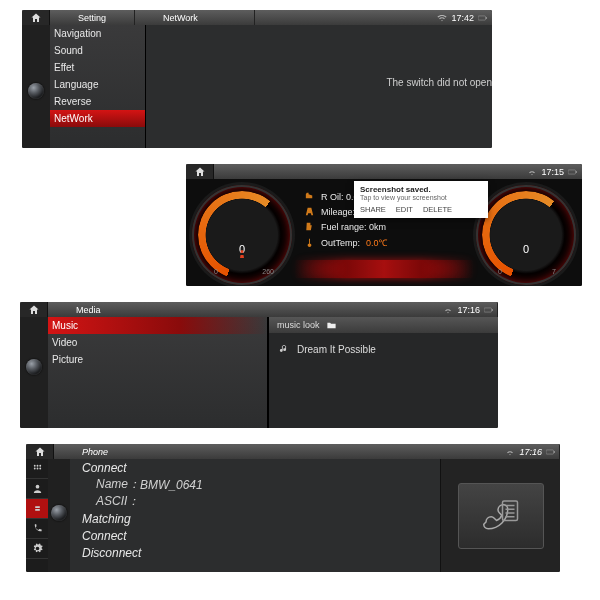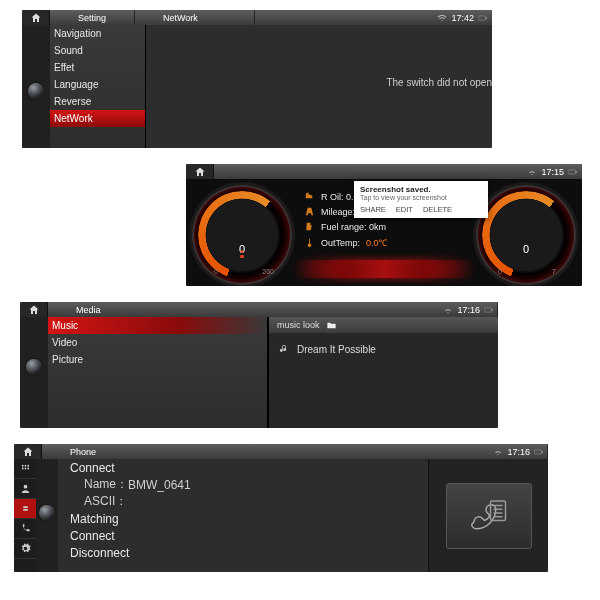--- a/index.html
+++ b/index.html
@@ -348,21 +348,21 @@
       <div class="track-row">
         <svg viewBox="0 0 24 24">
             <path d="M9 3v12.5A3.5 3.5 0 115.5 12H7V5h10v8.5A3.5 3.5 0 1113.5 10H15V3z"></path>
           </svg>
         <span>Dream It Possible</span>
       </div>
     </div>
   </div>
 </div>
 
-<div class="screen" style="width:534px;height:128px;margin-left:14px;">
+<div class="screen" style="width:534px;height:128px;margin-left:26px;font-style:italic;">
   <div class="topbar">
     <div class="home-cell">
       <svg viewBox="0 0 24 24">
           <path fill="#ddd" d="M12 3l9 8h-3v9h-4v-6H10v6H6v-9H3z"></path>
         </svg>
     </div>
     <div class="title-seg" style="flex:1">Phone</div>
     <div class="clock-group">
       <span class="wifi-ico">
           <svg viewBox="0 0 24 24">

